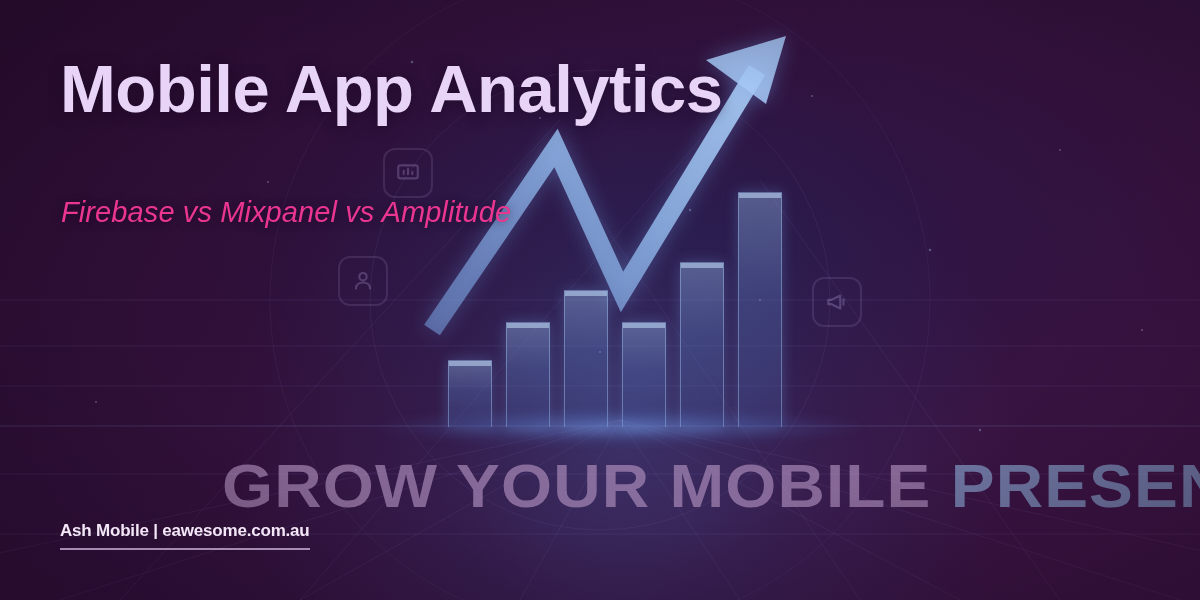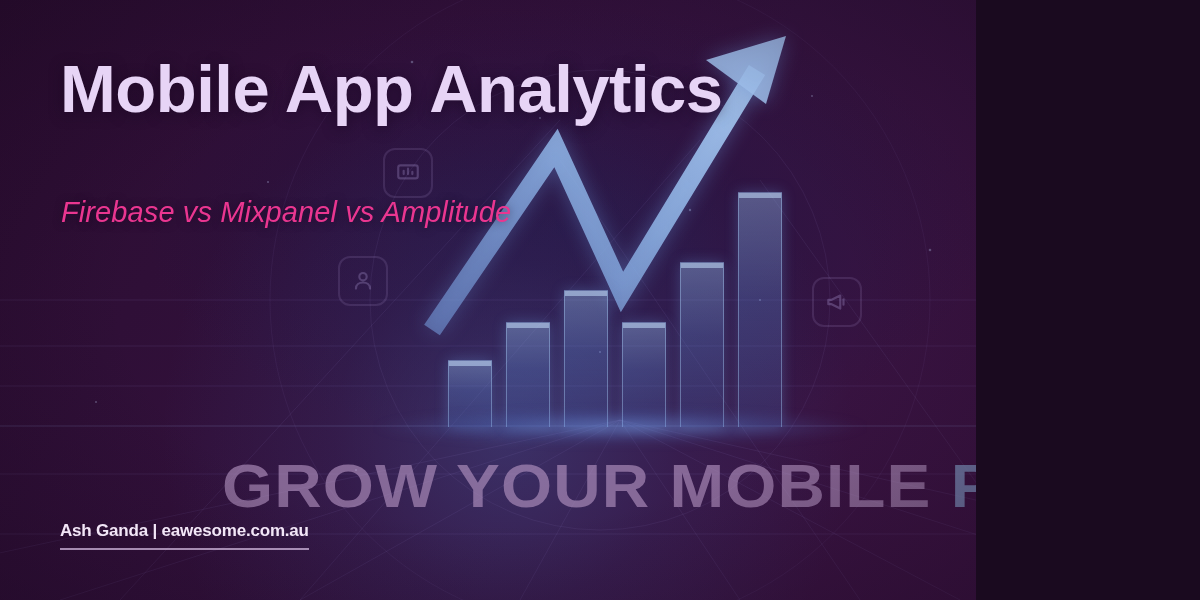--- a/index.html
+++ b/index.html
@@ -2,21 +2,21 @@
 <html><head>
 <meta charset="utf-8">
 <style>
   html, body {
     margin: 0;
     padding: 0;
     background: #1a0a1f;
   }
   #canvas {
     position: relative;
-    width: 976px;
+    width: 1200px;
     height: 600px;
     overflow: hidden;
     font-family: "Liberation Sans", sans-serif;
     background:
       radial-gradient(circle at 52% 72%, rgba(70,95,165,0.40) 0%, rgba(60,80,150,0.16) 26%, rgba(45,20,60,0.0) 52%),
       radial-gradient(ellipse 70% 60% at 58% 38%, rgba(30,22,70,0.55) 0%, rgba(30,22,70,0.0) 62%),
       linear-gradient(118deg, #2b0d31 0%, #31103a 34%, #351340 62%, #3b1342 100%);
   }
 
   
@@ -231,15 +231,15 @@
   <div class="glow-base"></div>
 
   <div class="watermark">
     <span class="wm-a">GROW YOUR MOBILE </span><span class="wm-b">PRESENCE</span>
   </div>
 
   <div class="vignette"></div>
 
   <h1 class="title">Mobile App Analytics</h1>
   <h2 class="subtitle">Firebase vs Mixpanel vs Amplitude</h2>
-  <div class="byline">Ash Ganda | eawesome.com.au</div>
+  <div class="byline">Ash Mobile | eawesome.com.au</div>
 
 </div>
 
 </body></html>

